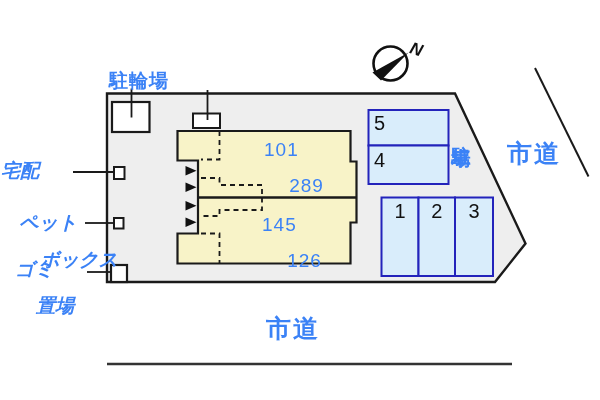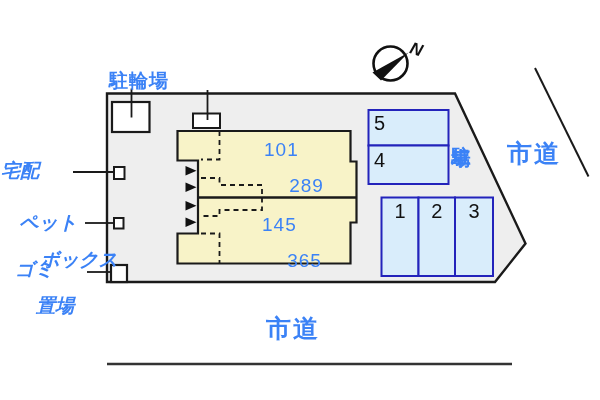--- a/index.html
+++ b/index.html
@@ -77,21 +77,21 @@
   <div class="lbl lbl-left" style="left:19px;top:214px;width:100px;line-height:18.5px;"><span>ペット</span><br>
     <span>ボックス</span></div>
 
   <div class="lbl lbl-left" style="left:15px;top:261px;width:100px;"><span>ゴミ</span><br>
     <span>置場</span></div>
 
   <div class="lbl unit-lbl" style="left:264px;top:141px;width:80px;"><span>101</span><br>
     <span>289</span></div>
 
   <div class="lbl unit-lbl" style="left:262px;top:216px;width:80px;"><span>145</span><br>
-    <span>365</span></div>
+    <span>126</span></div>
 
   <div class="stall-num" style="left:374px;top:112px;">5</div>
   <div class="stall-num" style="left:374px;top:149px;">4</div>
   <div class="stall-num" style="left:381.5px;top:200px;width:37px;text-align:center;">1</div>
   <div class="stall-num" style="left:418.5px;top:200px;width:36.5px;text-align:center;">2</div>
   <div class="stall-num" style="left:455px;top:200px;width:38px;text-align:center;">3</div>
 
   <div class="lbl vert" style="left:448px;top:130px;height:66px;">駐車場</div>
 
   <div class="lbl road-lbl" style="left:507px;top:137px;">市道</div>

